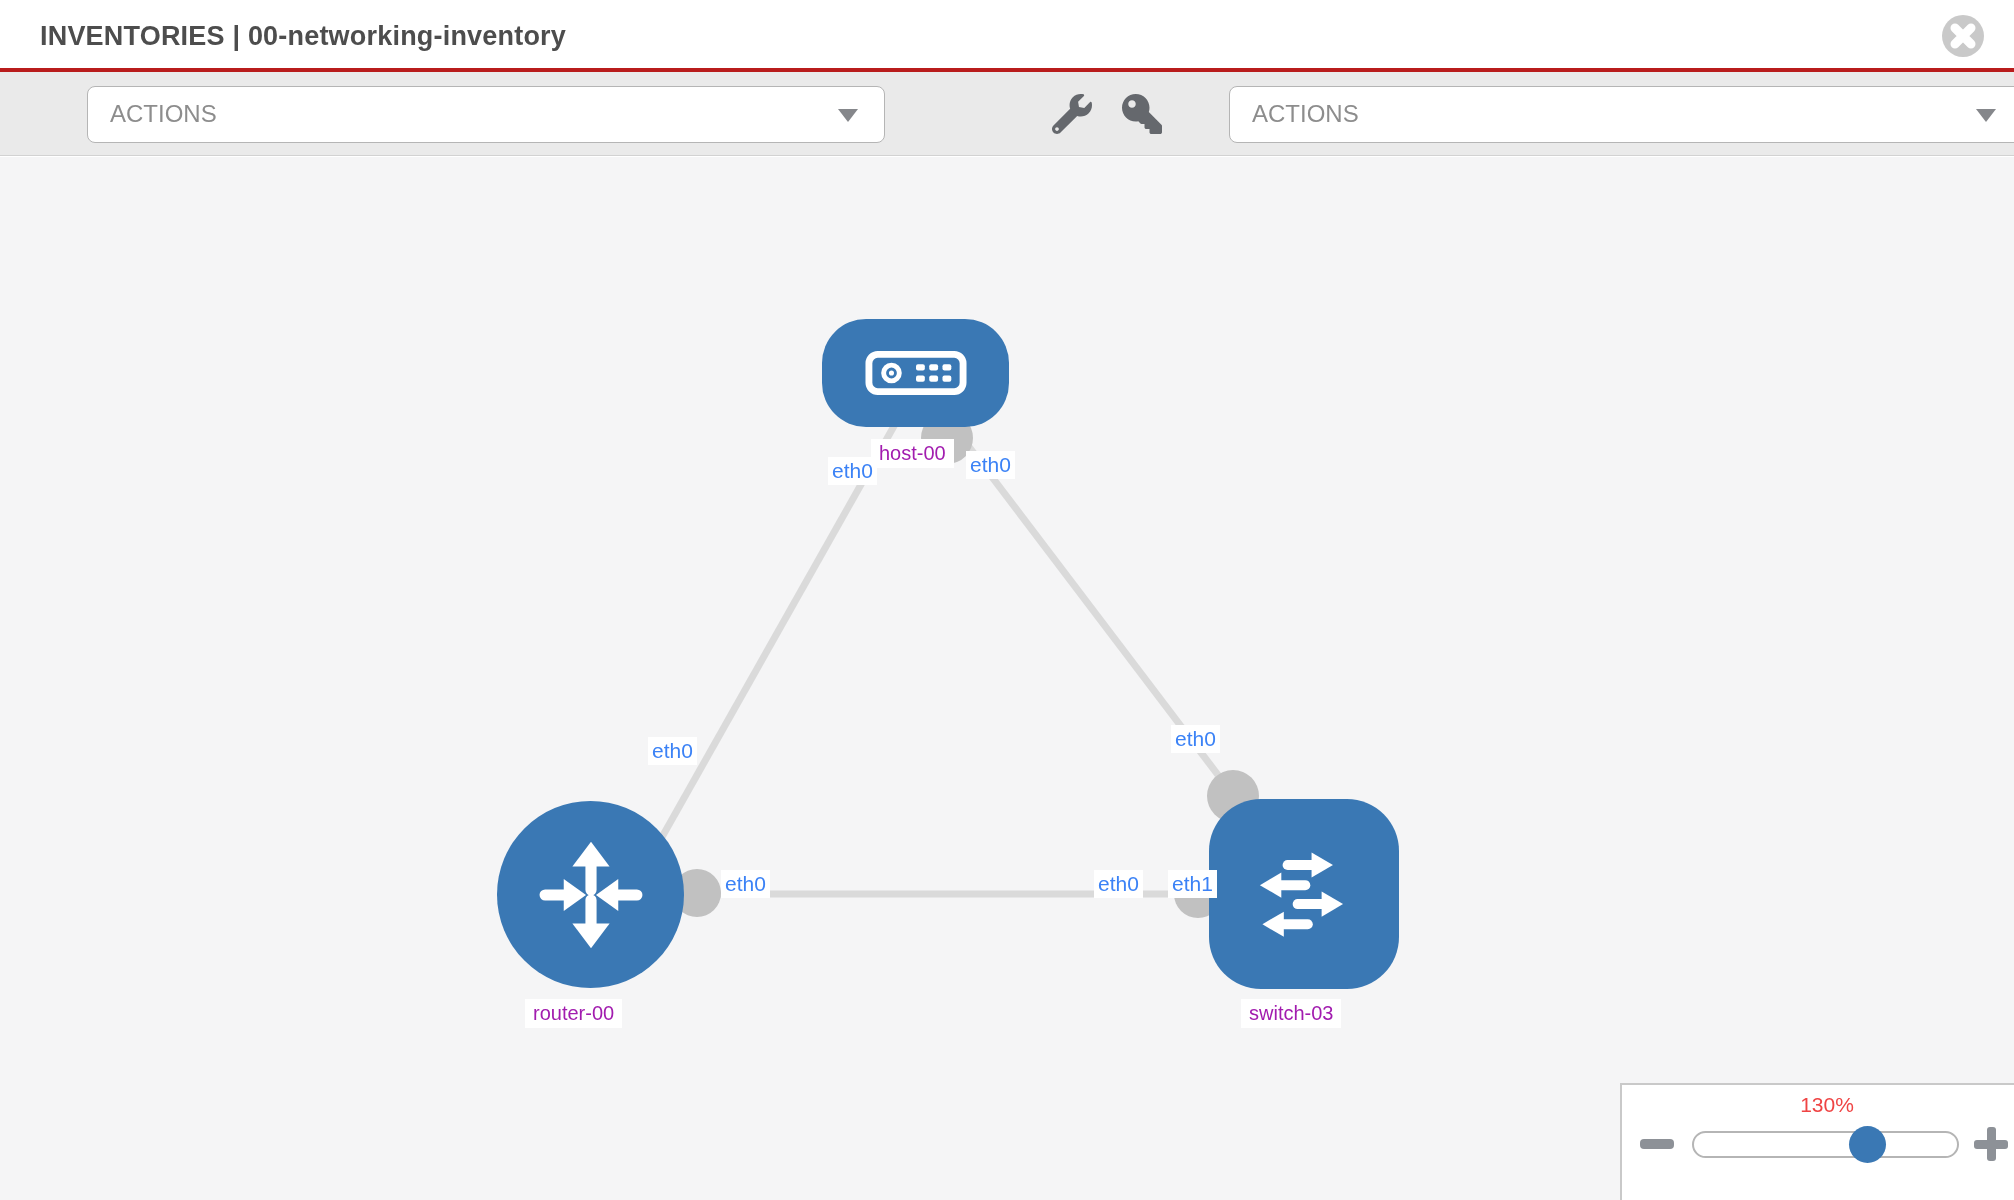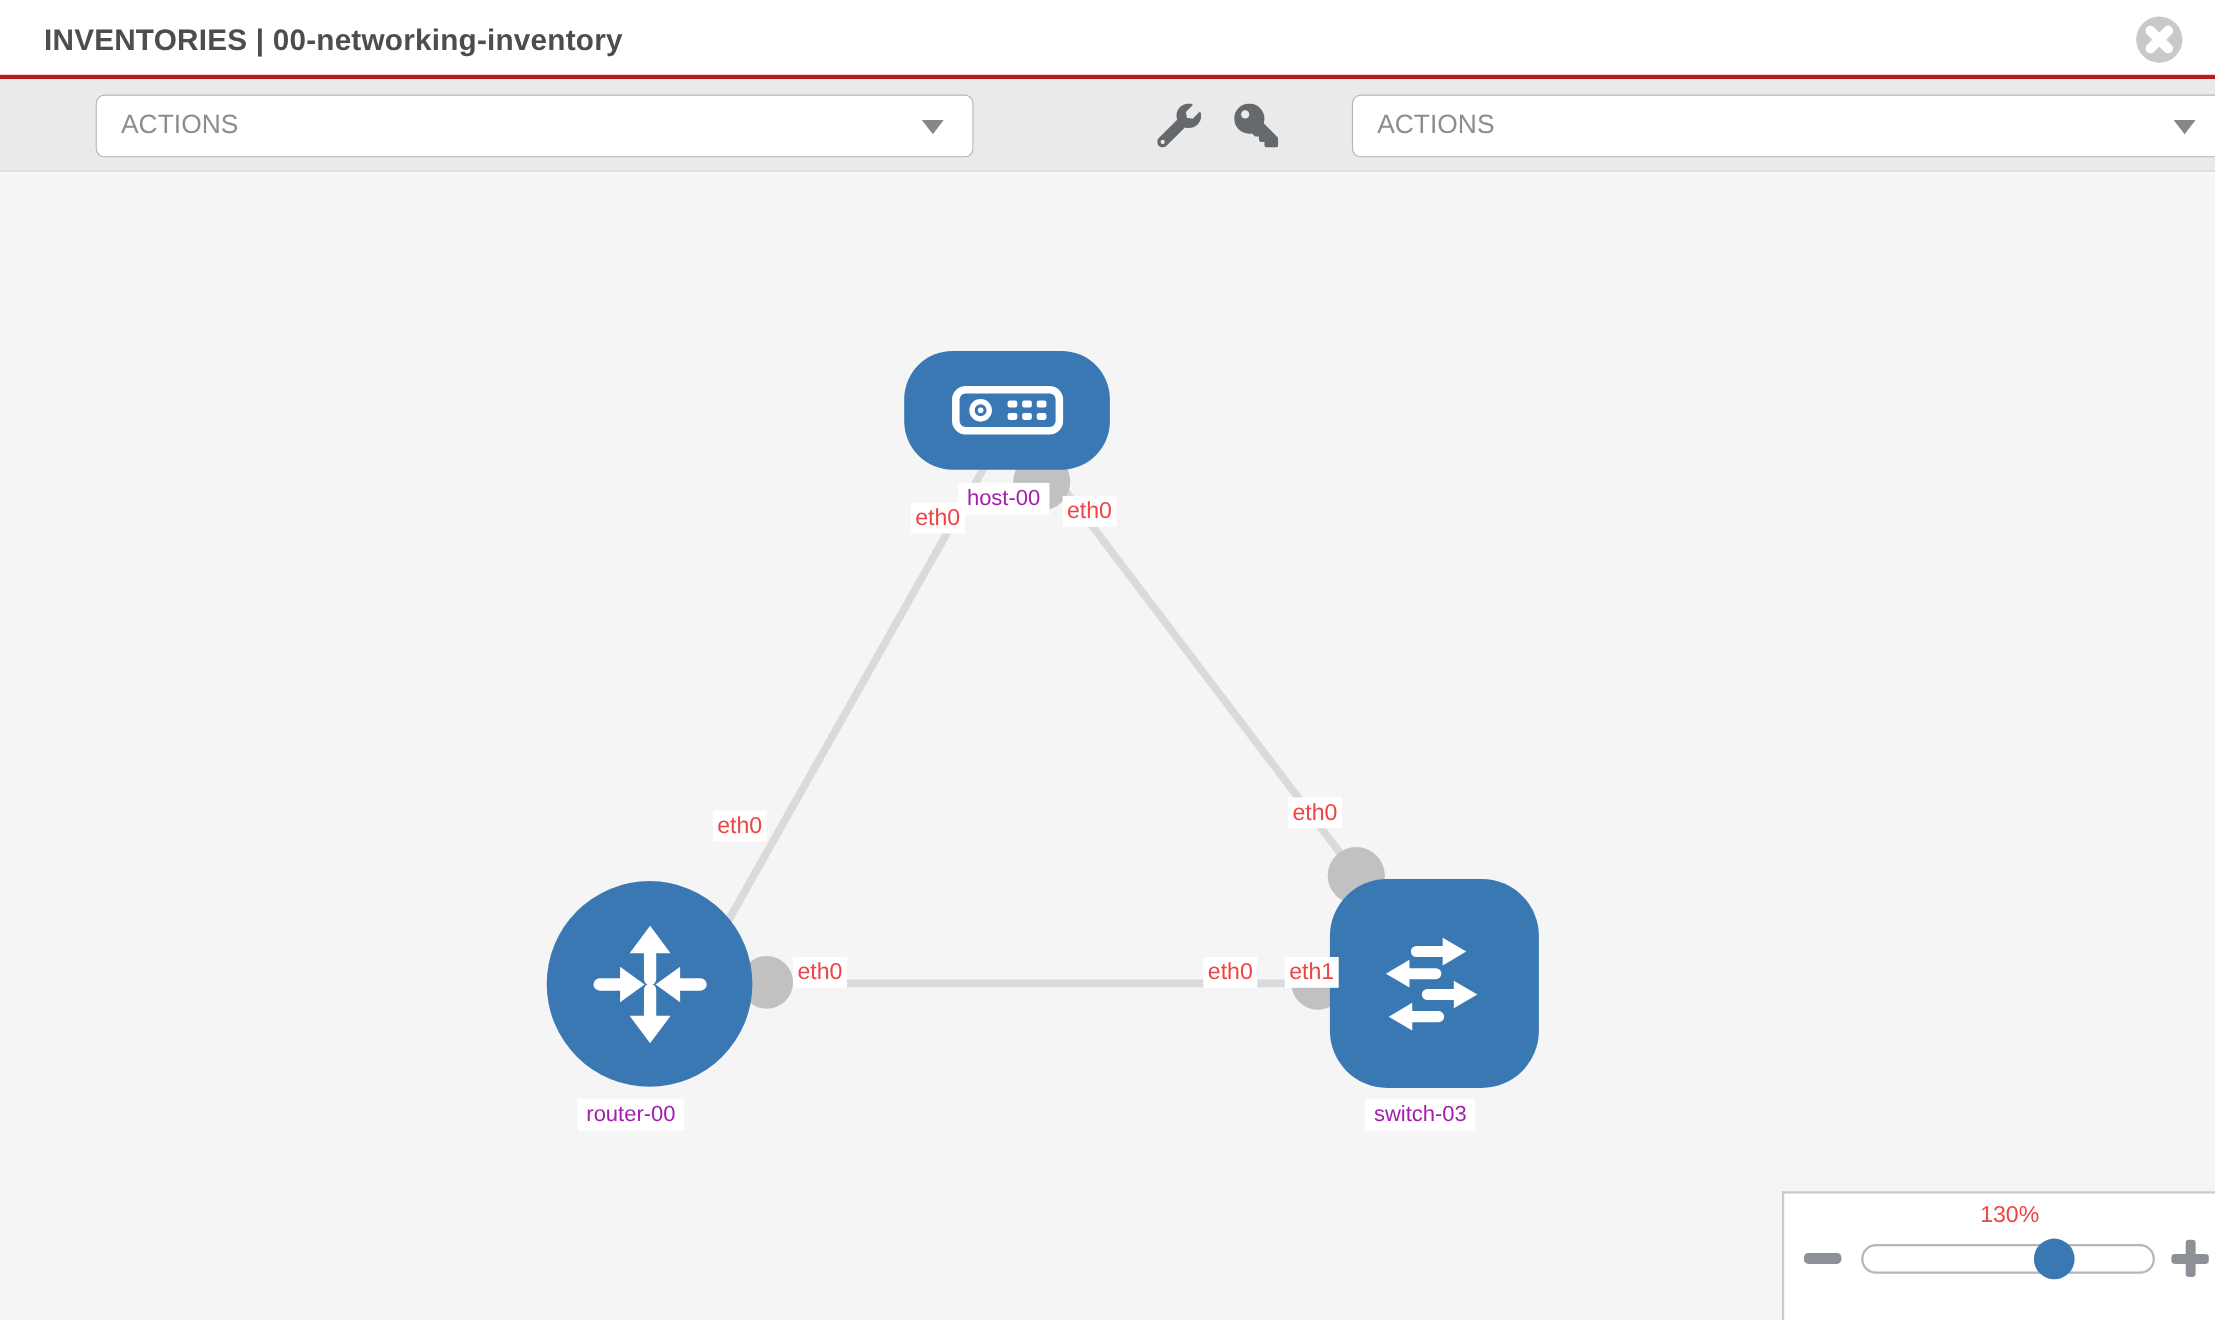--- a/index.html
+++ b/index.html
@@ -40,21 +40,21 @@
   .node-host   { left: 822px; top: 162px; width: 187px; height: 108px; border-radius: 44px; }
   .node-router { left: 497px; top: 644px; width: 187px; height: 187px; border-radius: 50%; }
   .node-switch { left: 1209px; top: 642px; width: 190px; height: 190px; border-radius: 52px; }
 
   .node-label { position: absolute; z-index: 3; background: #ffffff; color: #a21caf;
                 font-size: 20px; padding: 3px 8px; white-space: nowrap; }
   .lbl-host   { left: 871px; top: 282px; }
   .lbl-router { left: 525px; top: 842px; }
   .lbl-switch { left: 1241px; top: 842px; }
 
-  .if-label { position: absolute; z-index: 3; background: #ffffff; color: #ef4444;
+  .if-label { position: absolute; z-index: 3; background: #ffffff; color: #3b82f6;
               font-size: 21px; padding: 2px 4px; white-space: nowrap; }
   .if-host-left    { left: 828px; top: 300px; }
   .if-host-right   { left: 966px; top: 294px; }
   .if-router-top   { left: 648px; top: 580px; }
   .if-switch-top   { left: 1171px; top: 568px; }
   .if-router-bot   { left: 721px; top: 713px; }
   .if-switch-back  { left: 1094px; top: 713px; z-index: 3; }
   .if-switch-front { left: 1168px; top: 713px; z-index: 4; }
 
   

